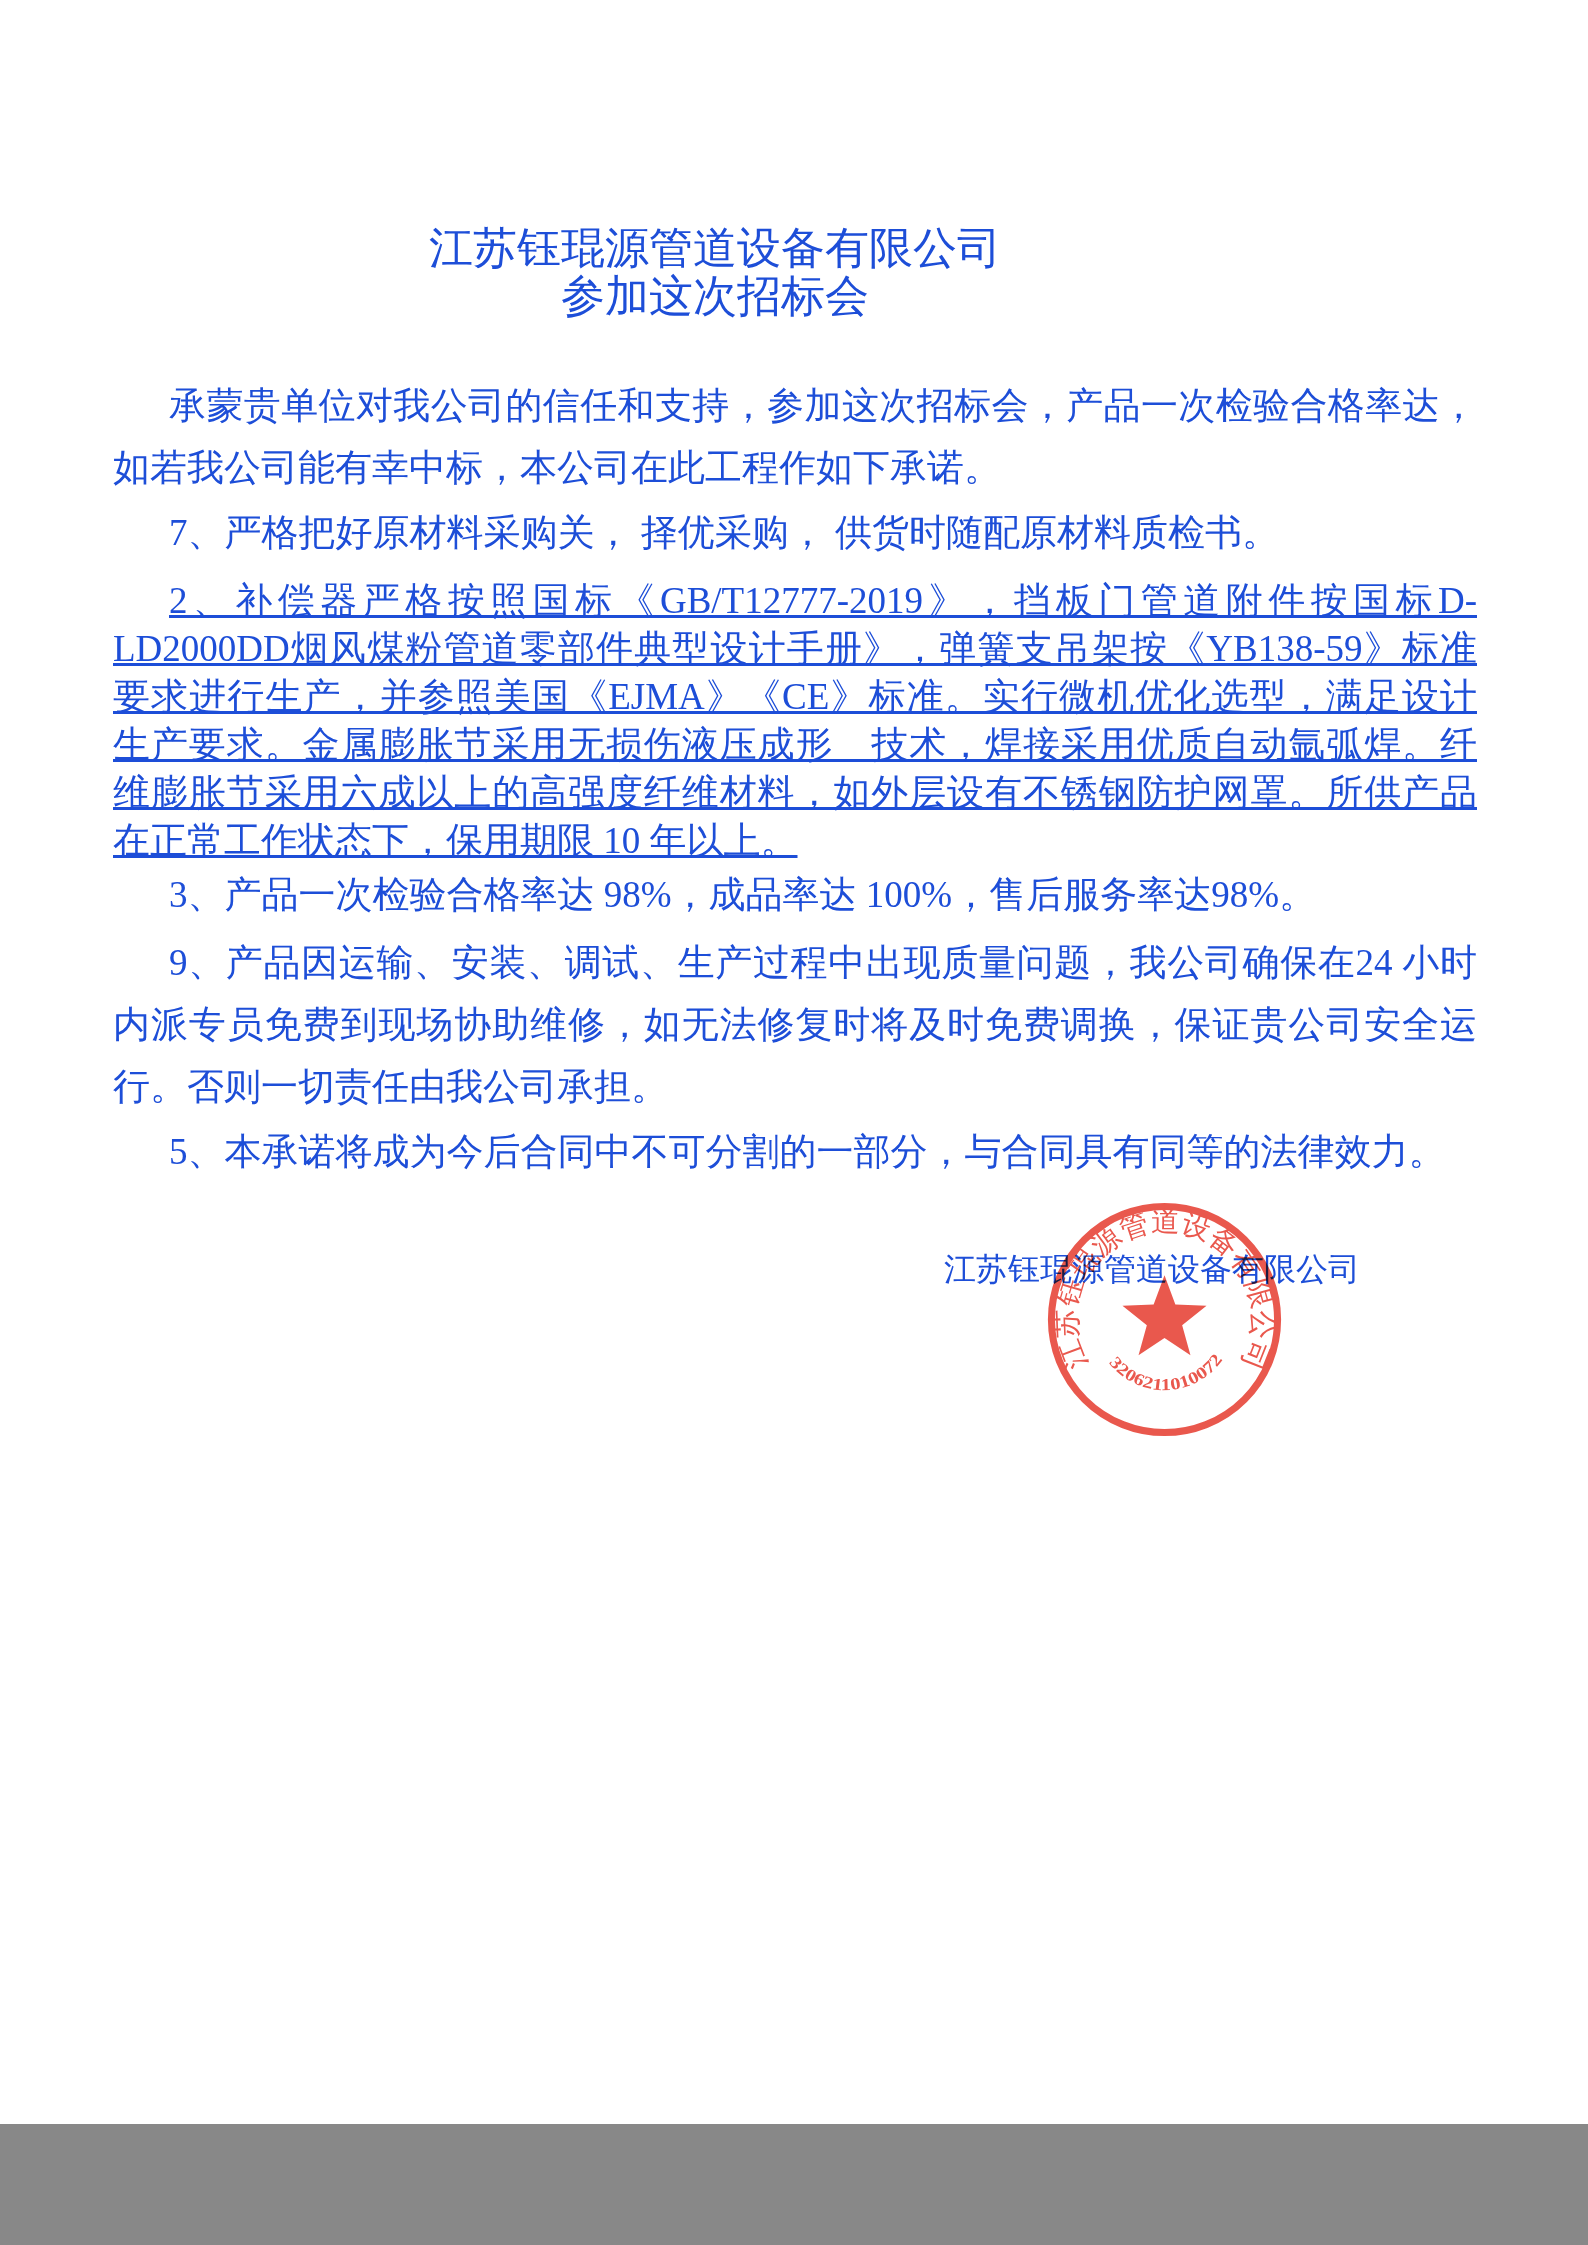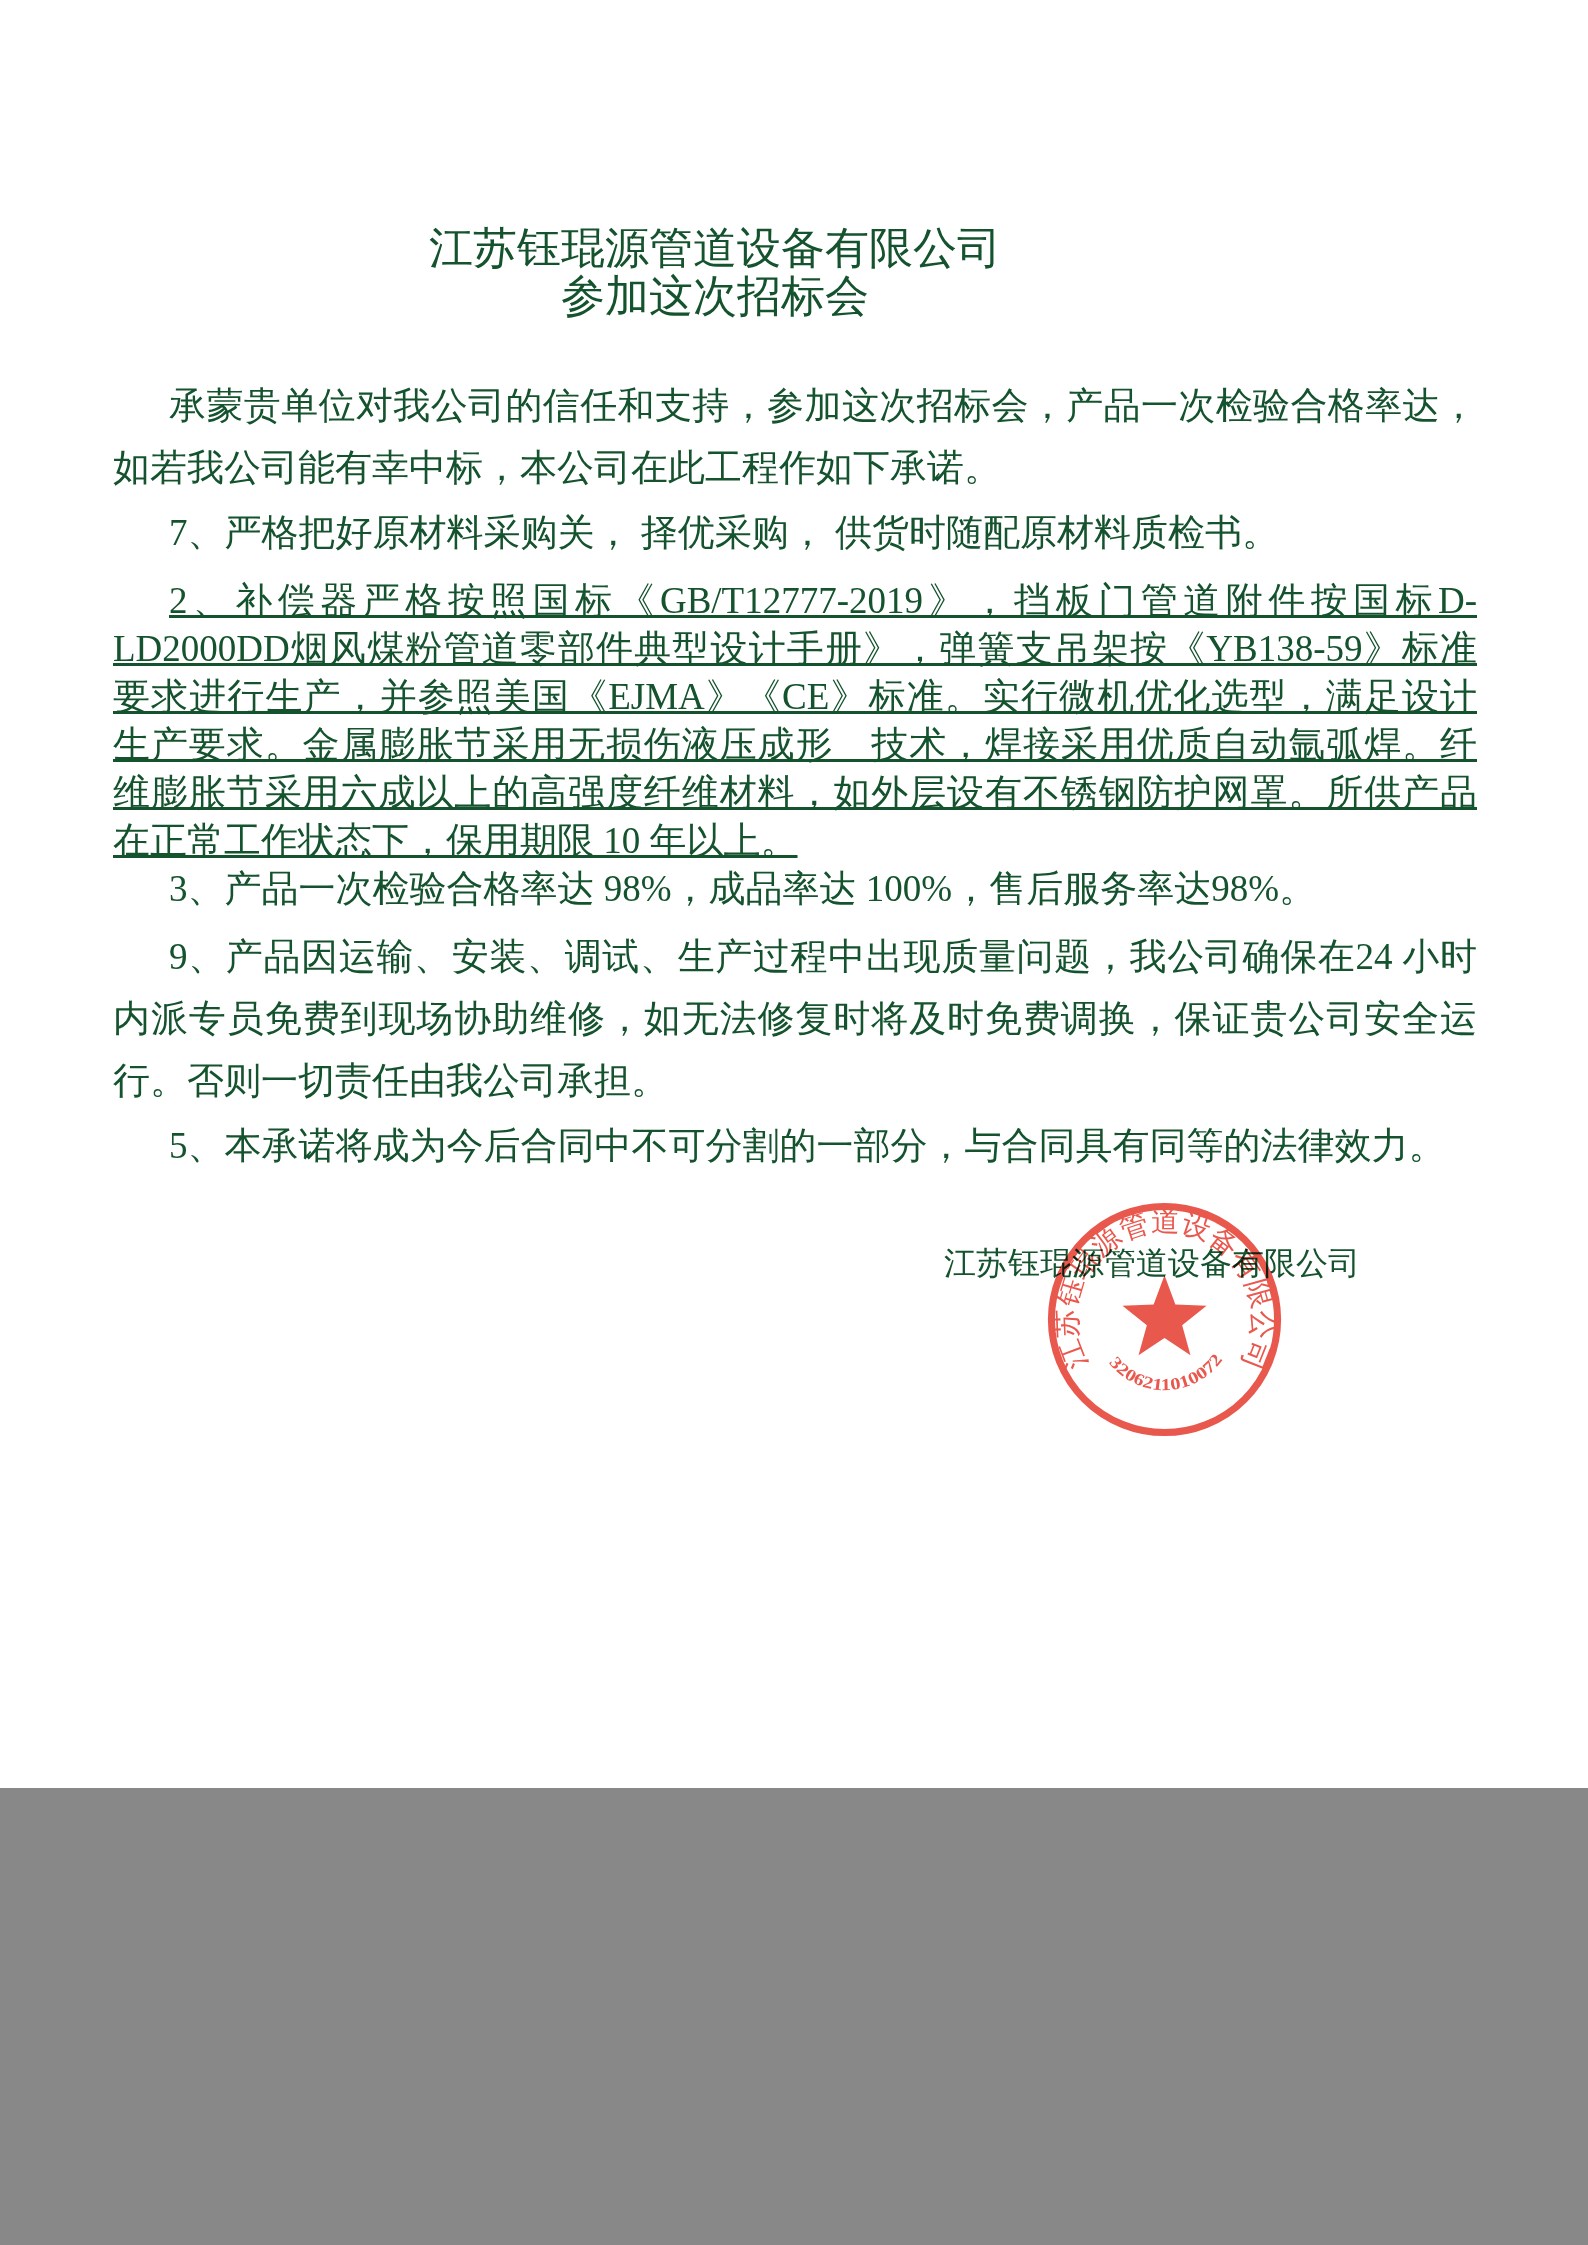--- a/index.html
+++ b/index.html
@@ -1,43 +1,43 @@
 <!DOCTYPE html>
 <html><head>
 <meta charset="utf-8">
 <style>
   html,body { margin:0; padding:0; background:#888; }
   .page {
     position:relative;
-    width:1588px; height:1788px;
+    width:1588px; height:2124px;
     margin:0 auto;
     background:#ffffff;
     font-family:"Liberation Serif","DejaVu Serif",serif;
-    color:#14532d;
+    color:#1d4ed8;
     overflow:hidden;
   }
   .content { padding:225px 111px 0 113px; }
   .title-block {
     position:relative; left:-80px;
     text-align:center;
     font-size:44px; line-height:48px;
     font-weight:normal;
   }
   .para {
     margin:0;
     font-size:37px;
     text-align:justify;
     text-indent:56px;
   }
   .lh-wide  { line-height:62px; }
   .lh-tight { line-height:48px; }
   .mt-intro { margin-top:54px; }
   .mt-item1 { margin-top:10px; }
   .mt-item2 { margin-top:20px;text-decoration:underline; }
-  .mt-item3 { margin-top:0; }
+  .mt-item3 { margin-top:6px; }
   .mt-item4 { margin-top:13px; }
   .mt-item5 { margin-top:10px; white-space:nowrap; }
   .signature {
     margin-top:69px;
     font-size:32px; line-height:48px;
     text-align:right;
     padding-right:117px;
   }
   .stamp {
     position:absolute;

